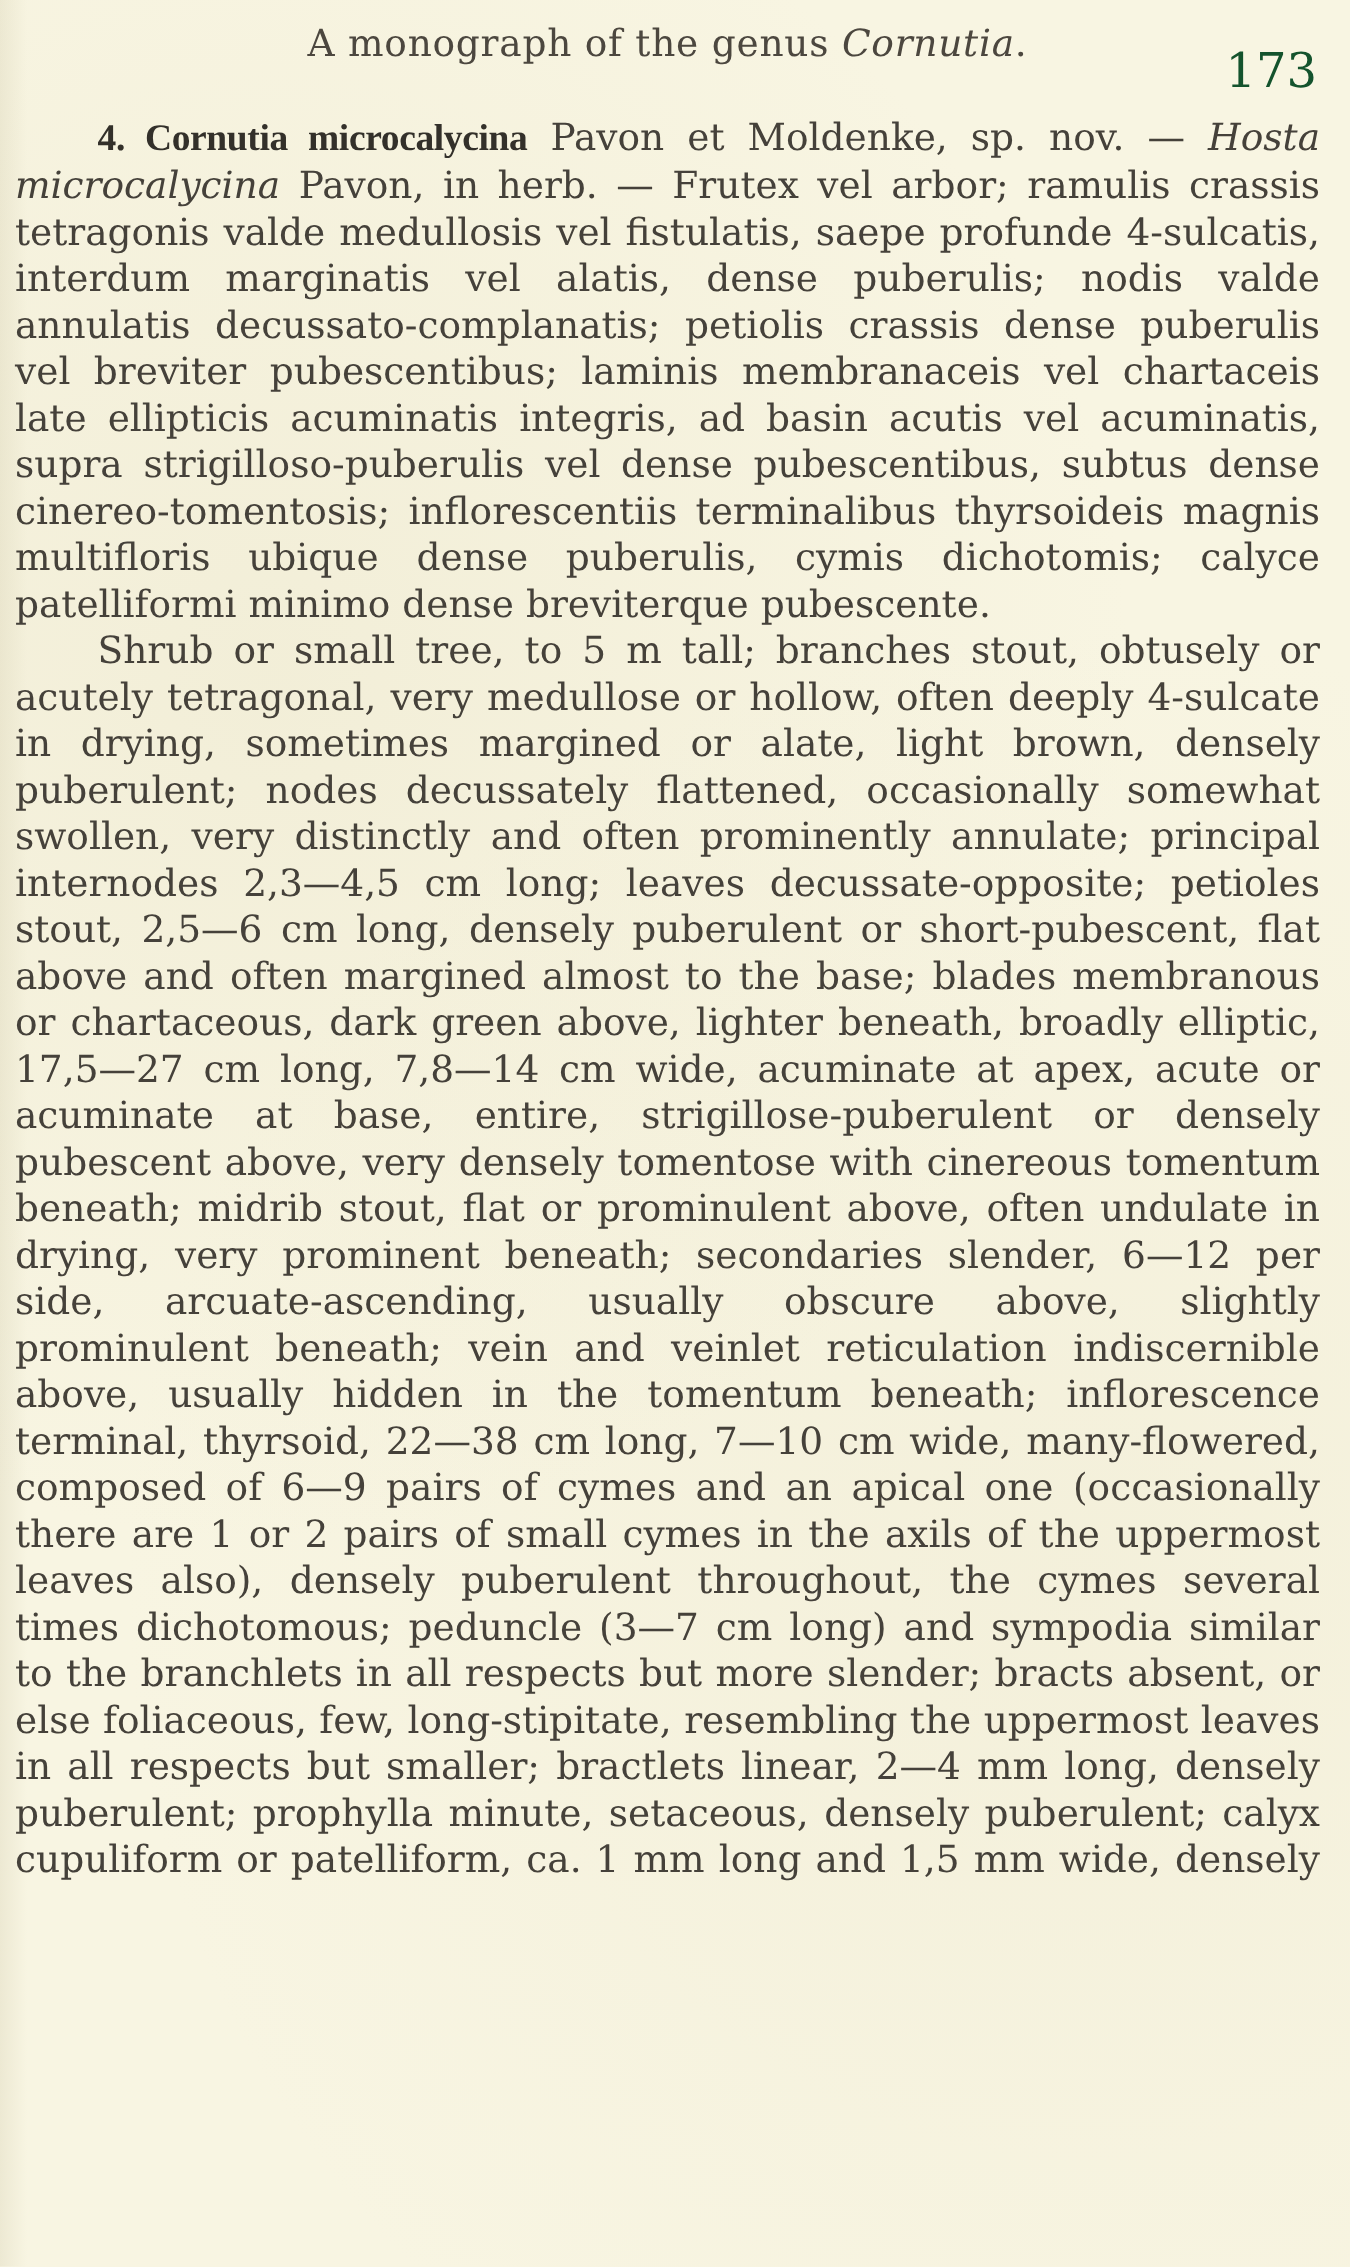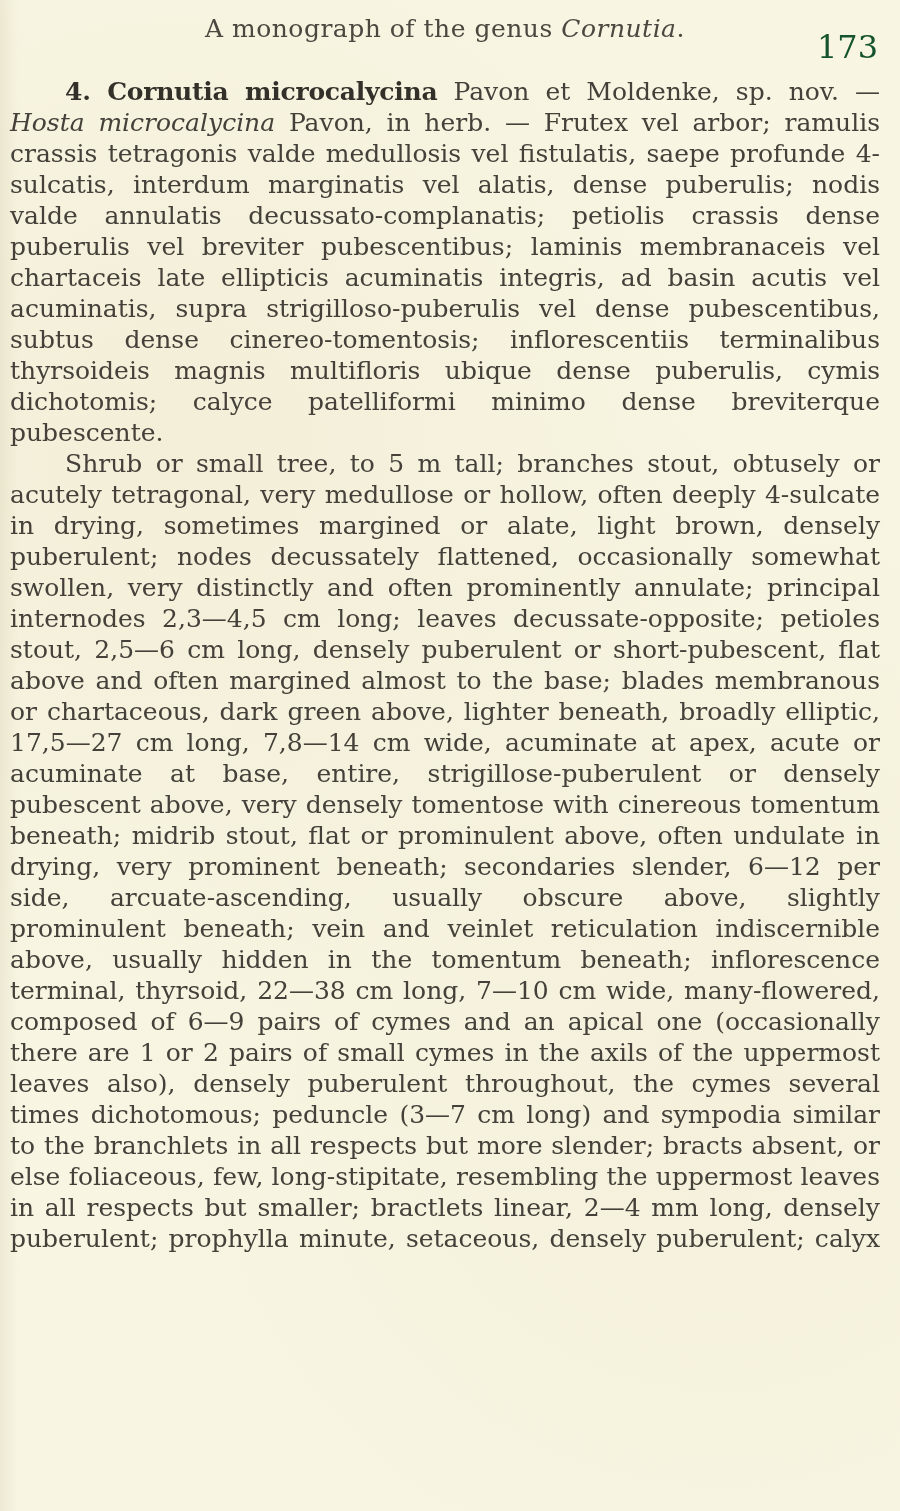--- a/index.html
+++ b/index.html
@@ -58,20 +58,21 @@
     text-indent: 55px;
   }
   .spaced {
     letter-spacing: 0.12em;
     word-spacing: 0.10em;
   }
   .species-bold {
     font-weight: bold;
     color: #33302a;
     letter-spacing: -0.01em;
+    font-family: Liberation Serif, serif;
   }
   i { font-style: italic; }
   p.last-justify {
     text-align-last: justify;
   }
 </style>
 </head>
 <body>
 
 <div class="page">

